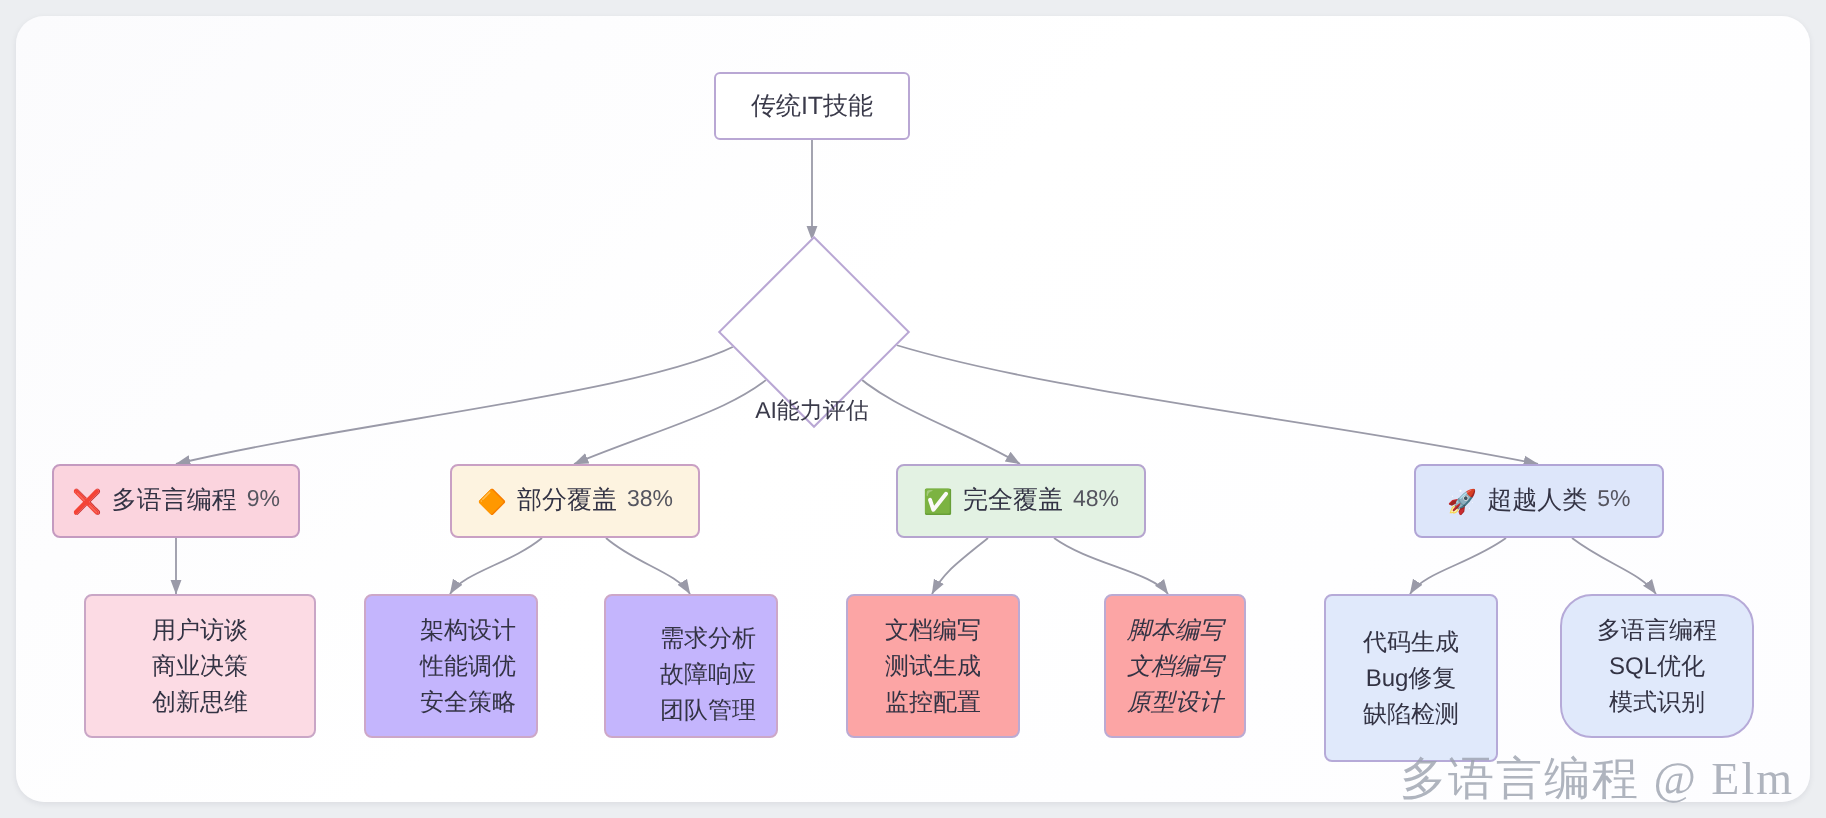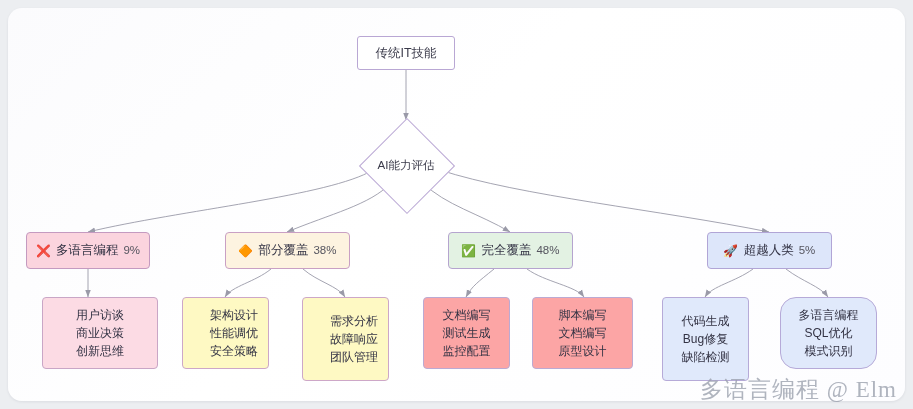--- a/index.html
+++ b/index.html
@@ -48,21 +48,21 @@
     white-space: pre-line;
   }
   .node-root {
     background: #ffffff;
     font-size: 12.5px;
     color: #3a3a4a;
   }
   .diamond-wrap {
     position: absolute;
     display: flex;
-    align-items: center;
+    align-items: flex-end;
     justify-content: center;
   }
   .diamond-shape {
     position: absolute;
     left: 50%;
     top: 50%;
     width: 66px;
     height: 66px;
     margin-left: -33px;
     margin-top: -33px;
@@ -87,21 +87,21 @@
     font-size: 12px;
     border-radius: 4px;
     flex-direction: column;
     padding: 4px 0;
   }
   .leaf span { display: block; }
 
   .c-pink   { background: #fbd4de; border-color: #c49ac0; }
   .c-pink-l { background: #fcdbe4; border-color: #c9a6c6; }
   .c-orange { background: #fdf3e0; border-color: #c9a0c4; }
-  .c-orange-l { background: #fef9c3; border-color: #cda7c8; padding-left: 17px; }
+  .c-orange-l { background: #c4b5fd; border-color: #cda7c8; padding-left: 17px; }
   .c-green  { background: #e3f2e3; border-color: #b5a4cf; }
   .c-green-l{ background: #fca5a5; border-color: #bbaad3; }
   .c-blue   { background: #dde6fa; border-color: #b1a5d6; }
   .c-blue-l { background: #e0e9fb; border-color: #b6aad8; }
 
   .wm {
     position: absolute;
     right: 16px;
     bottom: 4px;
     font-size: 23px;
@@ -178,33 +178,33 @@
     <span>商业决策</span>
     <span>创新思维</span>
   </div>
 
   <div class="node leaf c-orange-l" style="left:182px; top:297px; width:87px; height:72px;">
     <span>架构设计</span>
     <span>性能调优</span>
     <span>安全策略</span>
   </div>
 
-  <div class="node leaf c-orange-l" style="left:302px; top:297px; width:87px; height:84px;">
+  <div class="node leaf c-orange-l" style="left:302px; top:297px; width:87px; height:72px;justify-content:flex-end;">
     <span>需求分析</span>
     <span>故障响应</span>
     <span>团队管理</span>
   </div>
 
   <div class="node leaf c-green-l" style="left:423px; top:297px; width:87px; height:72px;">
     <span>文档编写</span>
     <span>测试生成</span>
     <span>监控配置</span>
   </div>
 
-  <div class="node leaf c-green-l" style="left:532px; top:297px; width:101px; height:72px;">
+  <div class="node leaf c-green-l" style="left:552px; top:297px; width:71px; height:72px;font-style:italic;">
     <span>脚本编写</span>
     <span>文档编写</span>
     <span>原型设计</span>
   </div>
 
   <div class="node leaf c-blue-l" style="left:662px; top:297px; width:87px; height:84px;">
     <span>代码生成</span>
     <span>Bug修复</span>
     <span>缺陷检测</span>
   </div>

